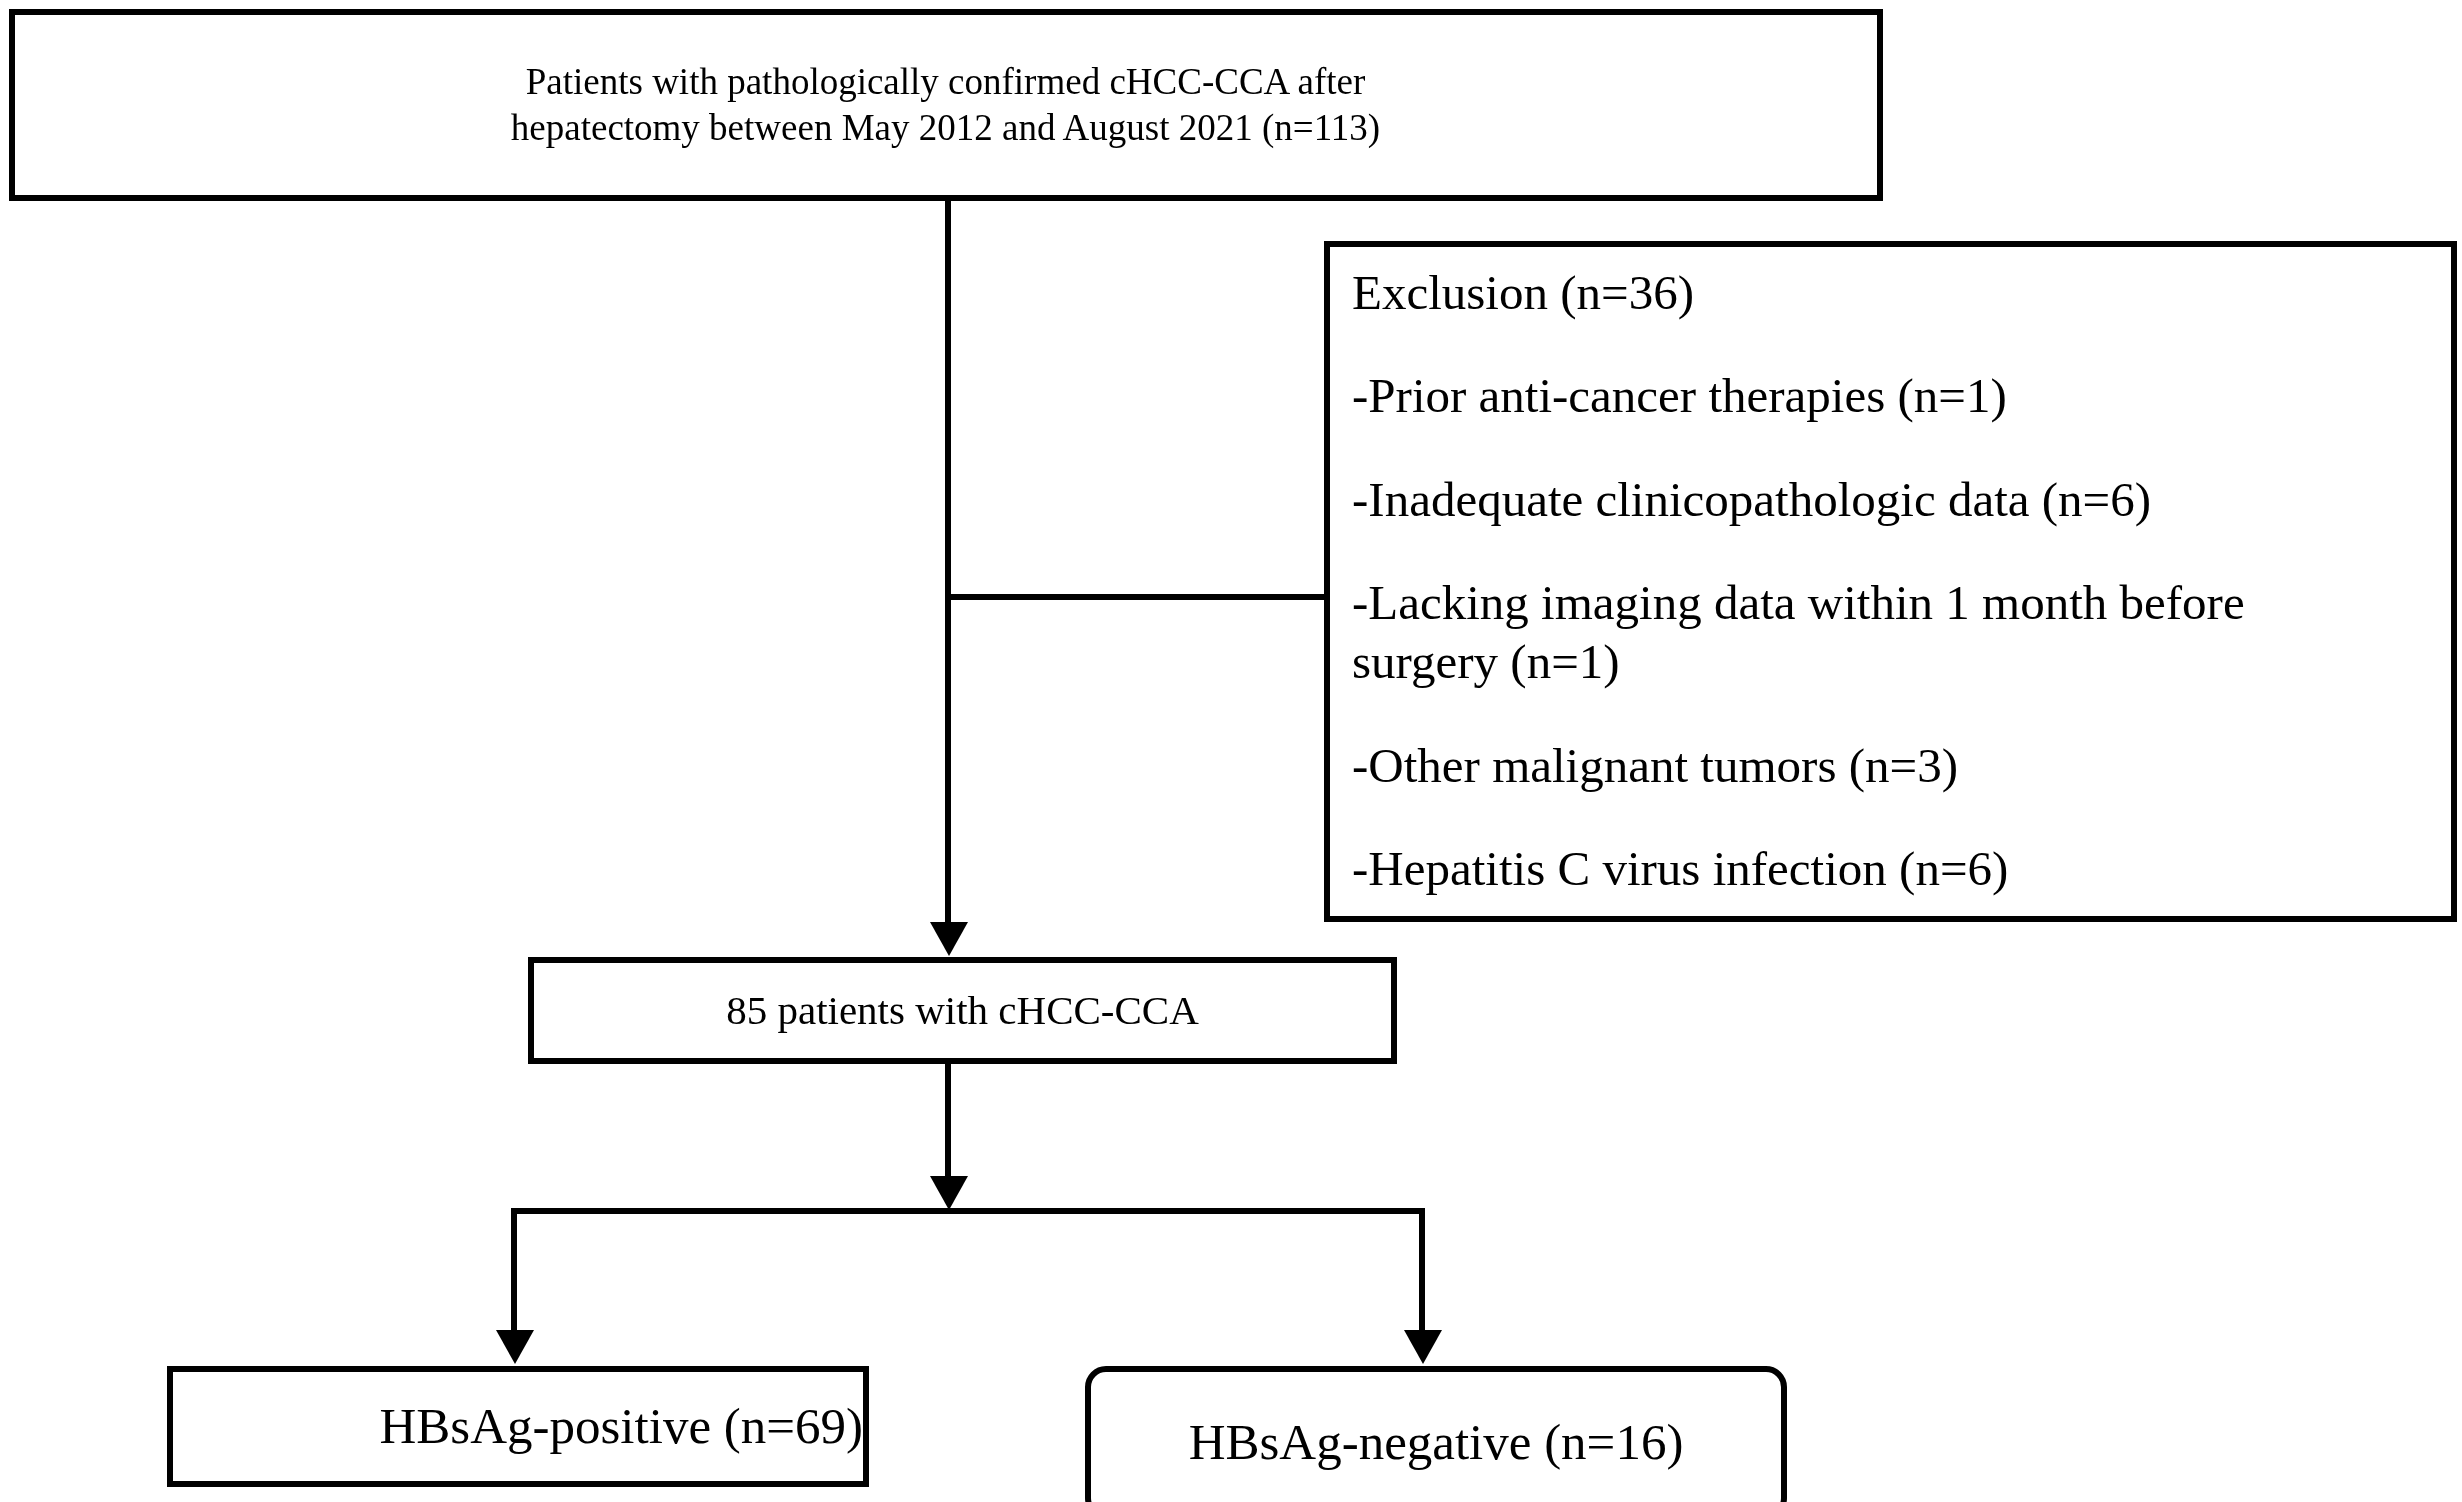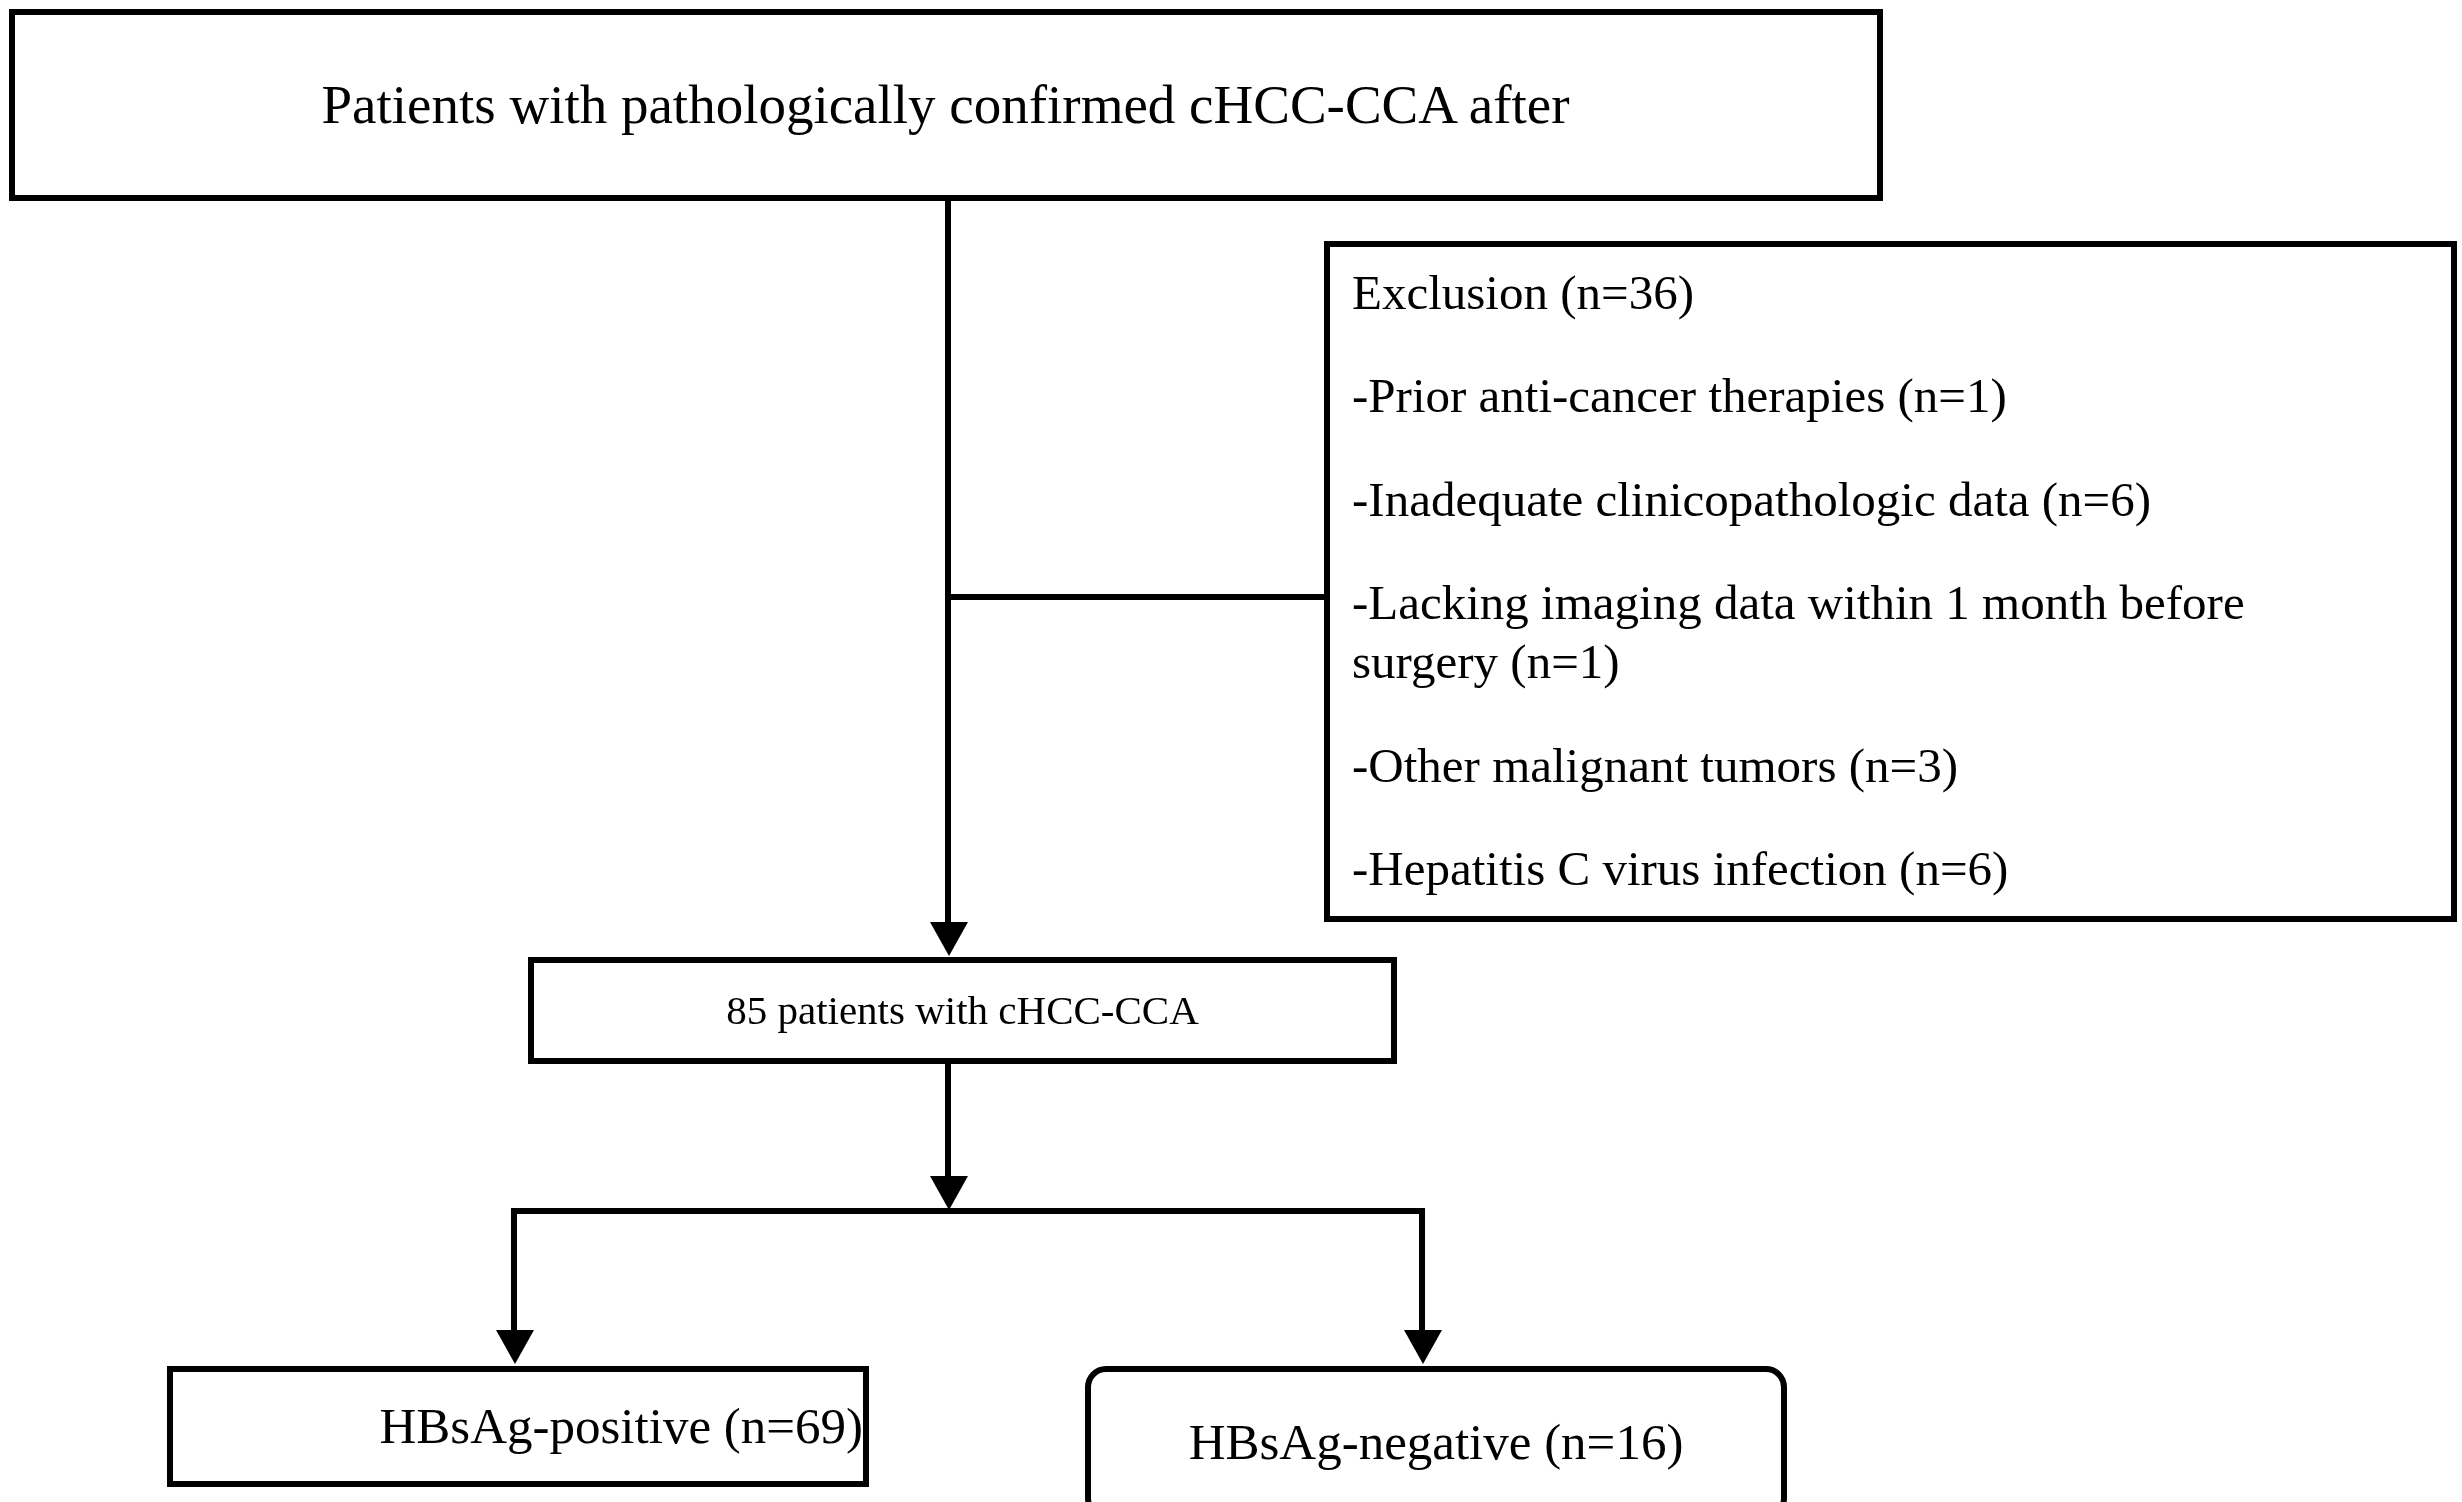--- a/index.html
+++ b/index.html
@@ -33,21 +33,21 @@
   
   #node-enrolled {
     left: 8.5px;
     top: 8.5px;
     width: 1874px;
     height: 192px;
     align-items: center;
     text-align: center;
   }
   #node-enrolled .node-line {
-    font-size: 55px;
+    font-size: 37px;
   }
 
   
   #node-exclusion {
     left: 1324px;
     top: 241px;
     width: 1133px;
     height: 681px;
     align-items: flex-start;
     text-align: left;
@@ -117,20 +117,21 @@
     border-top: 34px solid #000000;
   }
 </style>
 </head>
 <body>
 
 <div id="canvas">
 
   <div class="node" id="node-enrolled">
     <div class="node-line">Patients with pathologically confirmed cHCC-CCA after</div>
+    <div class="node-line">hepatectomy between May 2012 and August 2021 (n=113)</div>
   </div>
 
   <div class="node" id="node-exclusion">
     <div class="excl-item">Exclusion (n=36)</div>
     <div class="excl-item">-Prior anti-cancer therapies (n=1)</div>
     <div class="excl-item">-Inadequate clinicopathologic data (n=6)</div>
     <div class="excl-item wrap">-Lacking imaging data within 1 month before surgery (n=1)</div>
     <div class="excl-item">-Other malignant tumors (n=3)</div>
     <div class="excl-item">-Hepatitis C virus infection (n=6)</div>
   </div>

